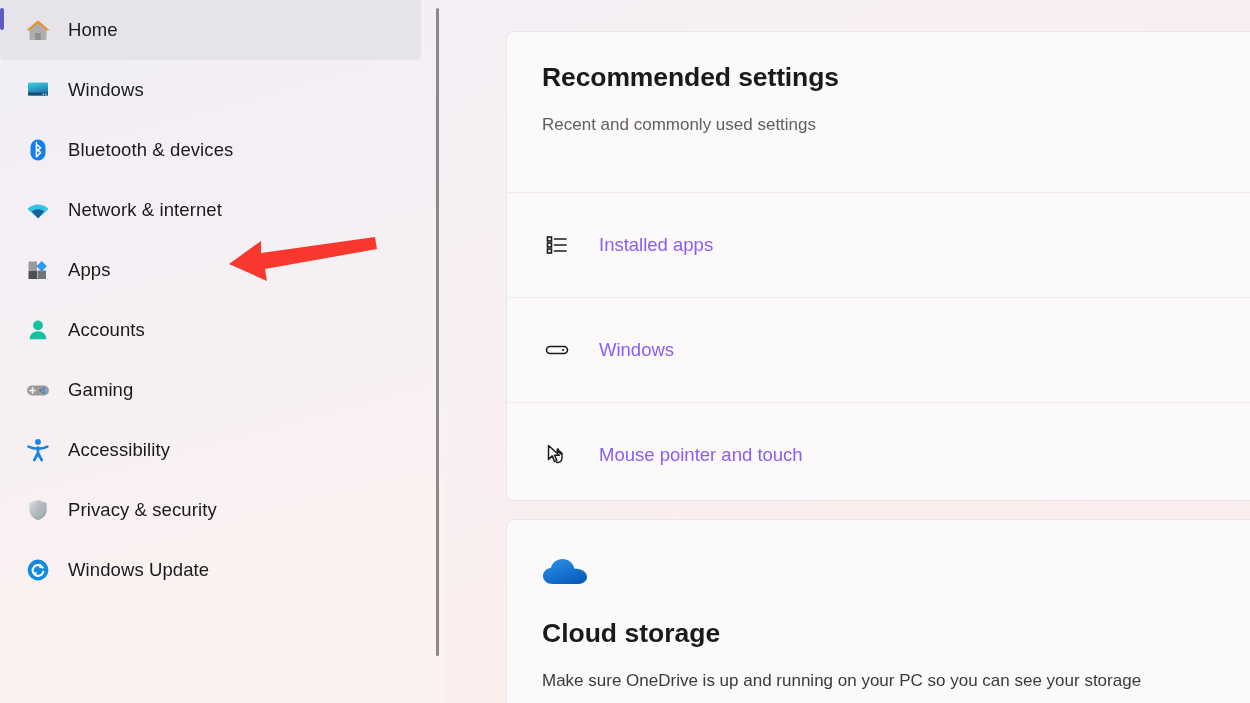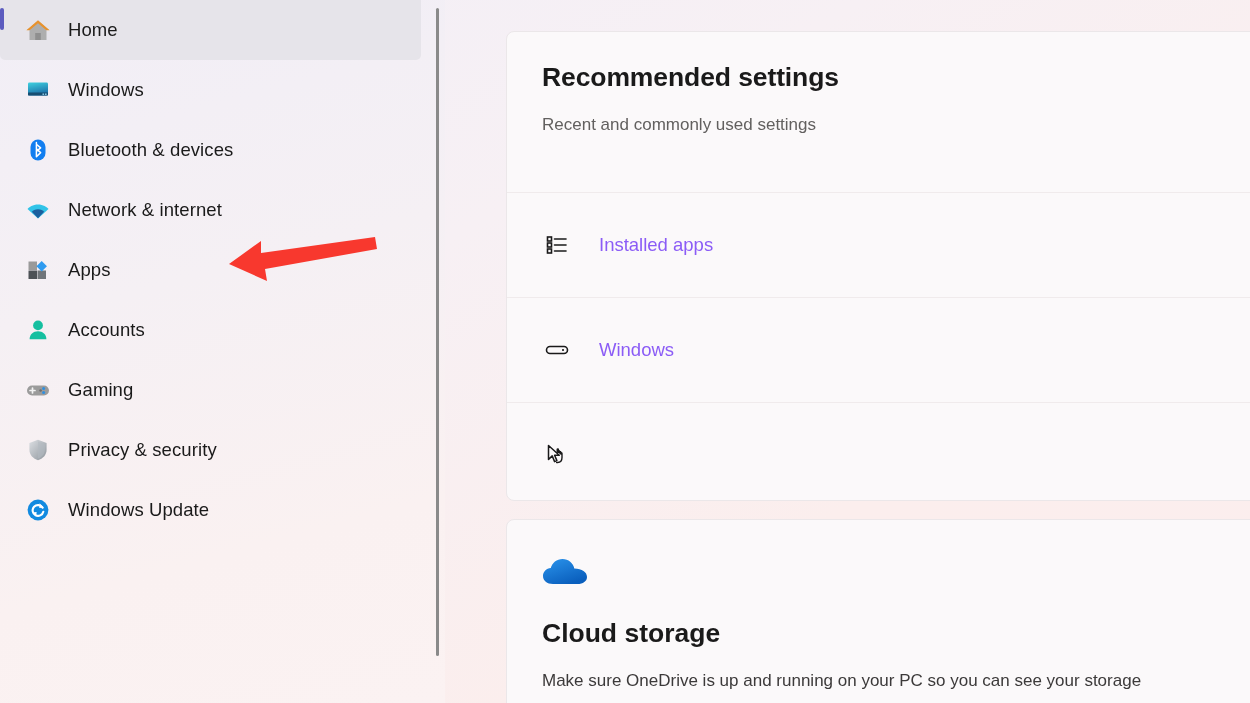--- a/index.html
+++ b/index.html
@@ -268,20 +268,30 @@
           <rect x="2" y="8.4" width="22" height="10.2" rx="5.1" fill="#9b9b9b"></rect>
           <path d="M5 13.5 L10 13.5 M7.5 11 L7.5 16" stroke="#f2f2f2" stroke-width="1.7" stroke-linecap="round"></path>
           <circle cx="18.6" cy="11.6" r="1.5" fill="#2f8fe0"></circle>
           <circle cx="18.6" cy="15.5" r="1.5" fill="#2f8fe0"></circle>
           <circle cx="15.6" cy="13.5" r="1.3" fill="#6d6d6d"></circle>
         </svg>
       </span>
       <span class="nav-label">Gaming</span>
     </div>
 
+    <div class="nav-item">
+      <span class="nav-icon">
+        <svg width="26" height="26" viewBox="0 0 26 26">
+          <circle cx="13" cy="4.9" r="2.9" fill="#1b84e0"></circle>
+          <path d="M3.6 9.6 C6.6 11.1 9.8 11.7 13 11.7 C16.2 11.7 19.4 11.1 22.4 9.6" stroke="#1b84e0" stroke-width="2.7" fill="none" stroke-linecap="round"></path>
+          <path d="M13 10.6 L13 16 M13 16 L9.3 23 M13 16 L16.7 23" stroke="#1b84e0" stroke-width="2.7" fill="none" stroke-linecap="round"></path>
+        </svg>
+      </span>
+      <span class="nav-label">Accessibility</span>
+    </div>
 
     <div class="nav-item">
       <span class="nav-icon">
         <svg width="26" height="26" viewBox="0 0 26 26">
           <defs>
               <linearGradient id="gShield" x1="0" y1="0" x2="1" y2="1">
             <stop offset="0" stop-color="#dcdfe3"></stop>
                 <stop offset="1" stop-color="#8e959c"></stop>
           </linearGradient>
             </defs>
@@ -345,20 +355,21 @@
         <span class="row-icon">
           <svg width="26" height="26" viewBox="0 0 26 26">
             <path d="M4.5 3.5 L4.5 17.5 L8.2 13.9 L10.6 19.6 L12.9 18.6 L10.6 13.2 L15.3 13.2 Z" fill="none" stroke="#1a1a1a" stroke-width="1.5" stroke-linejoin="round"></path>
             <path d="M13.2 10.4 L13.2 7.6 C13.2 6.7 14.4 6.7 14.4 7.6 L14.4 10.2
                      M14.4 9.4 C14.4 8.6 15.6 8.6 15.6 9.4 L15.6 11
                      M15.6 10.2 C15.6 9.4 16.8 9.4 16.8 10.2 L16.8 12
                      M16.8 11.2 C16.8 10.5 18 10.5 18 11.4 L18 15.6
                      C18 18.6 16.2 20.5 13.6 20.5 L12.6 20.5" fill="none" stroke="#1a1a1a" stroke-width="1.4" stroke-linecap="round" stroke-linejoin="round"></path>
           </svg>
         </span>
+        <span class="row-label">Mouse pointer and touch</span>
       </div>
     </section>
 
     <section class="card" id="card-cloud">
       <div class="cloud-body">
         <span style="display:inline-block">
           <svg width="48" height="32" viewBox="0 0 48 32">
             <defs>
                 <linearGradient id="gCloud" x1="0" y1="0" x2="0.6" y2="1">
               <stop offset="0" stop-color="#2b94ec"></stop>

